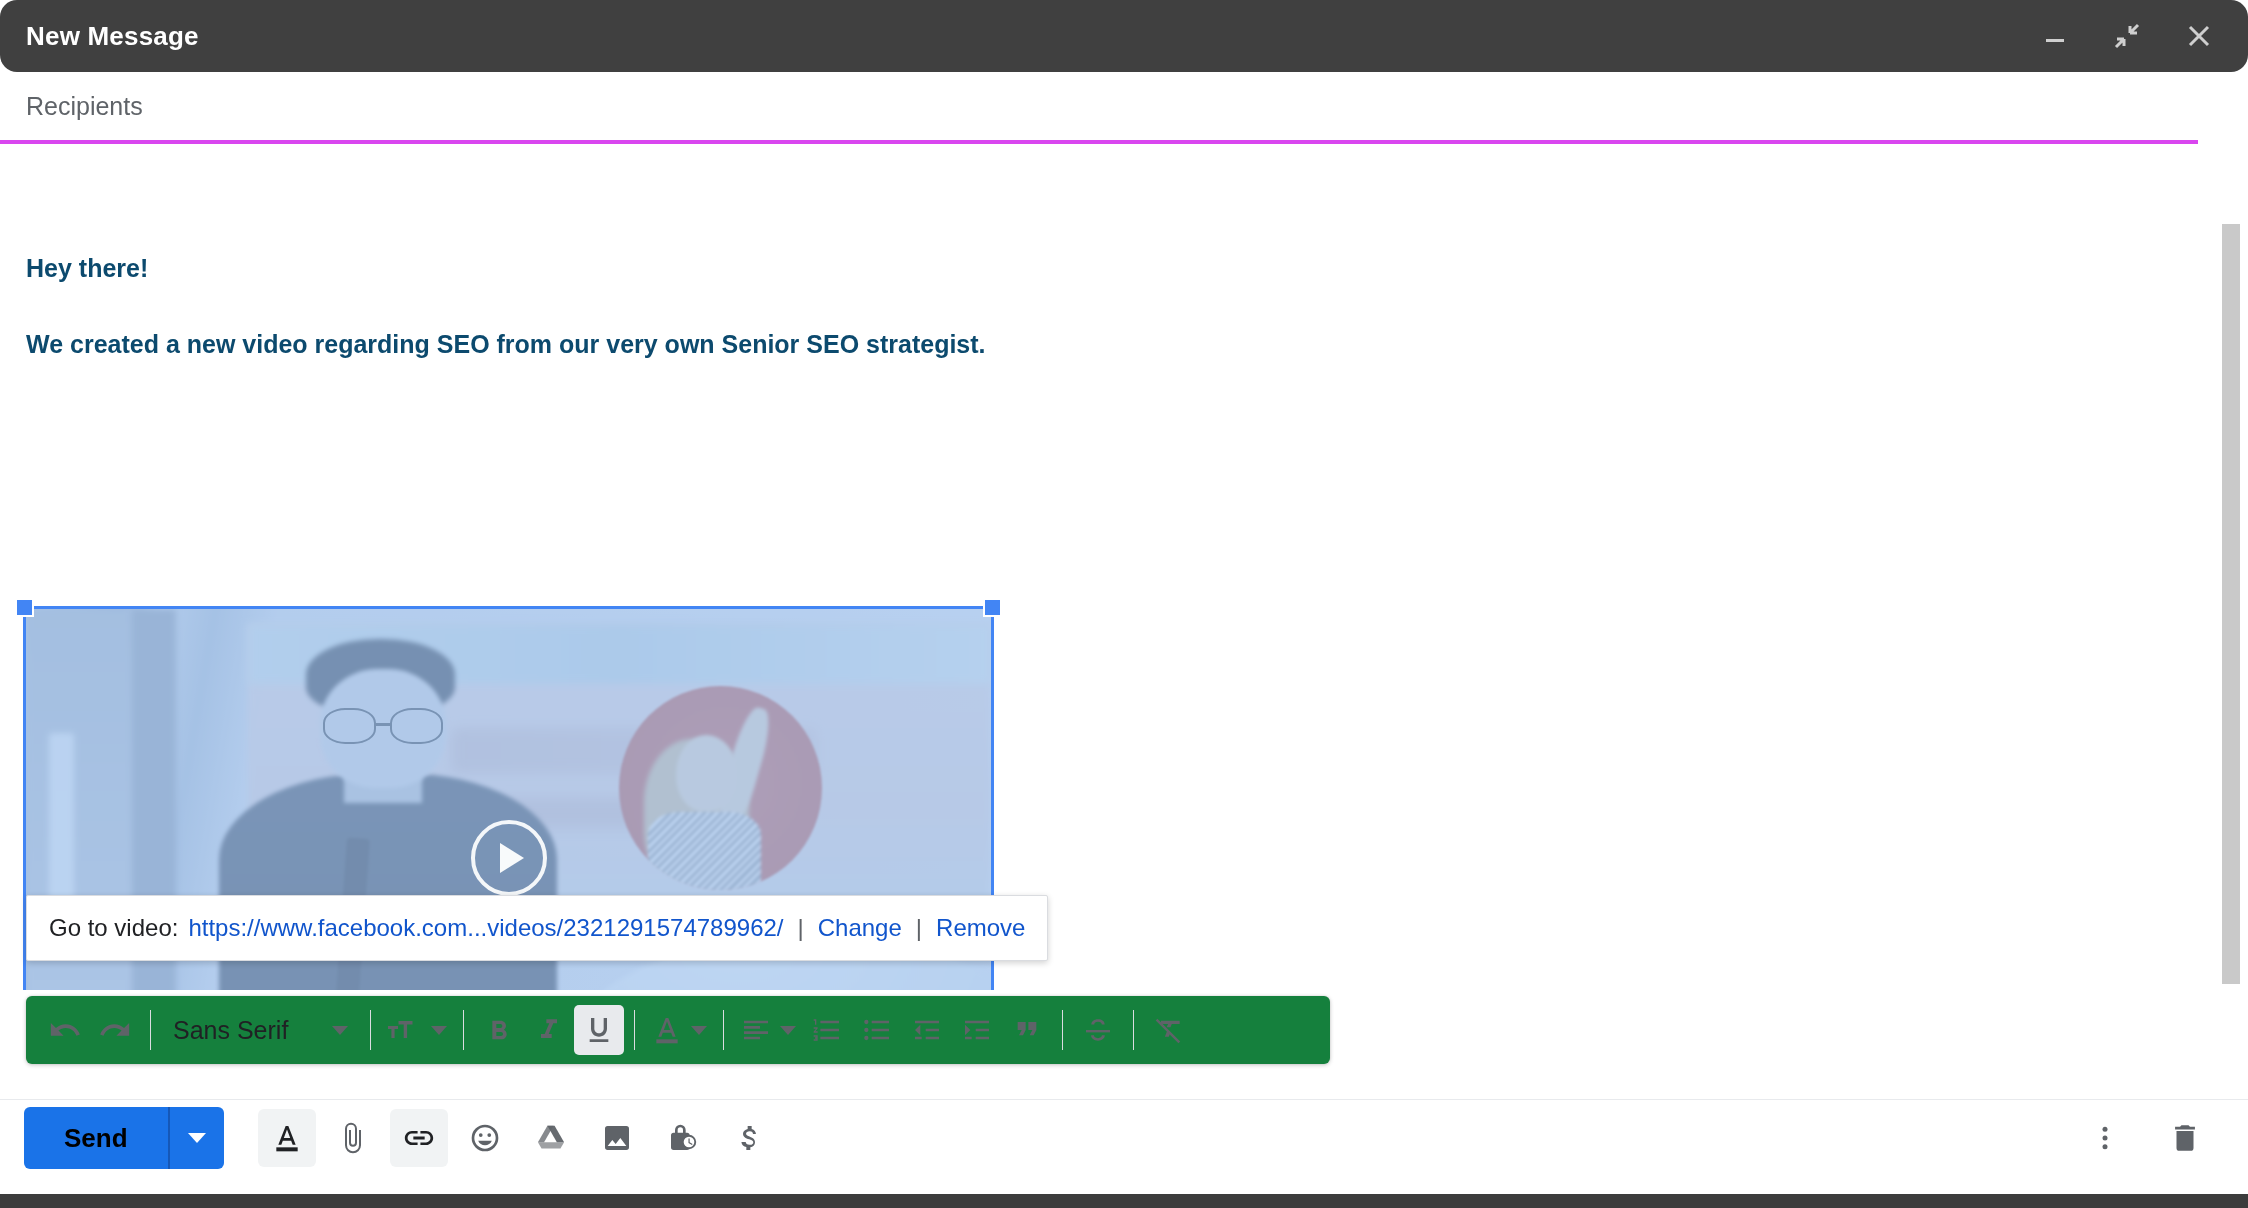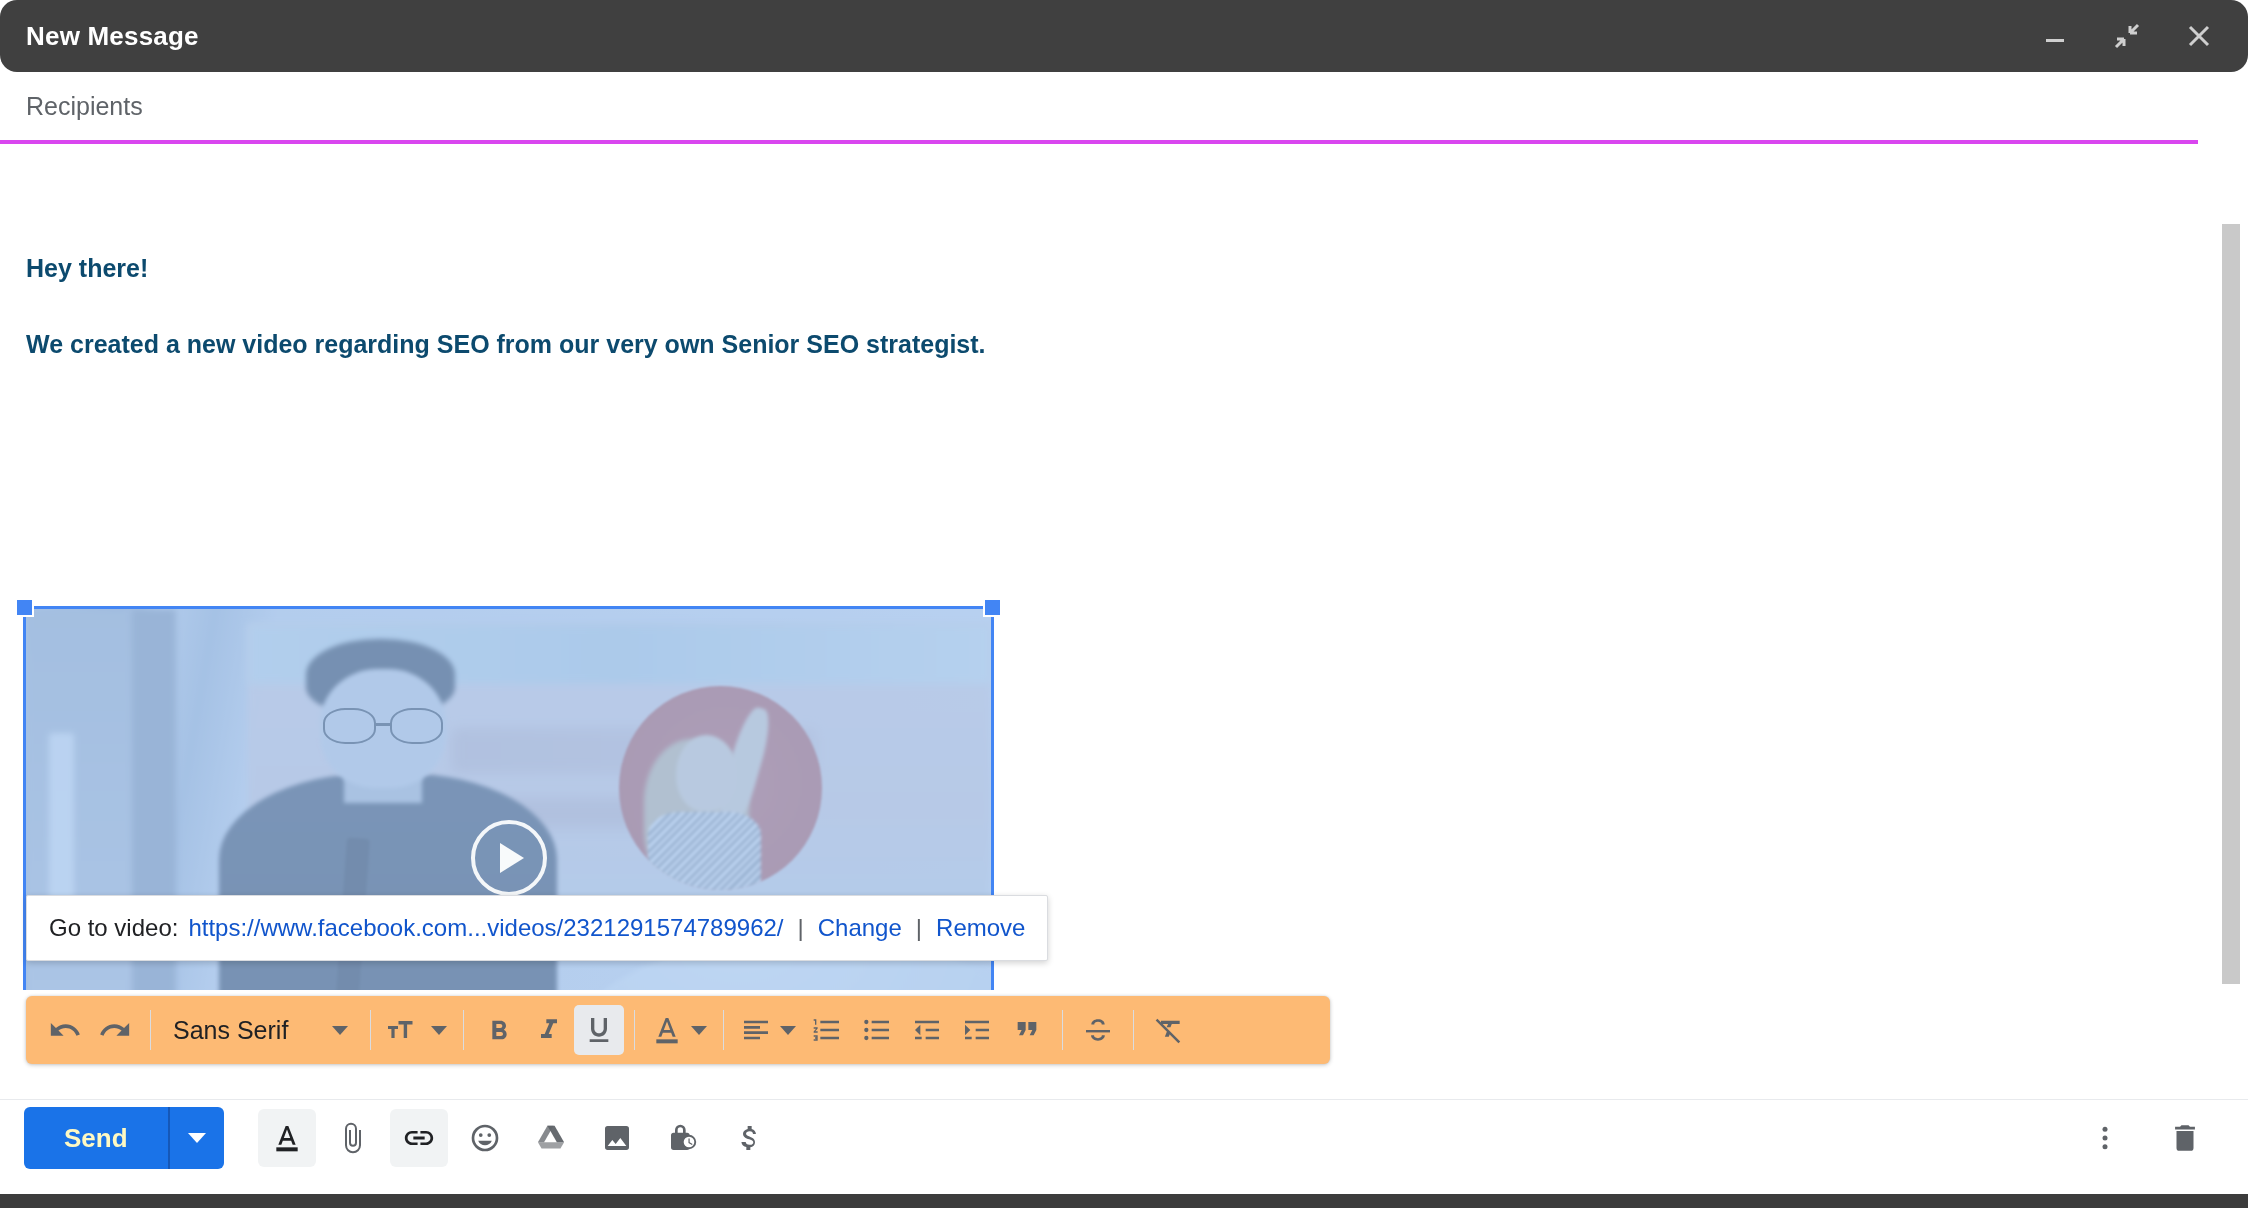--- a/index.html
+++ b/index.html
@@ -227,21 +227,21 @@
   #link-tooltip .lbl { color: #202124; }
   #link-tooltip a {
     color: #1155cc; text-decoration: none; cursor: pointer;
   }
   #link-tooltip .sep { color: #5f6368; margin: 0 14px; }
 
   
   #format-toolbar {
     position: absolute; left: 26px; top: 996px;
     width: 1304px; height: 68px;
-    background: #fdba74; border-radius: 6px;
+    background: #15803d; border-radius: 6px;
     box-shadow: 0 1px 4px rgba(0,0,0,.22), 0 0 2px rgba(0,0,0,.10);
     display: flex; align-items: center; padding: 0 14px; z-index: 25;
   }
   .ft-btn {
     height: 50px; min-width: 50px; border-radius: 5px;
     display: flex; align-items: center; justify-content: center;
     cursor: pointer; color: #5f6368; padding: 0 6px;
   }
   .ft-btn.active { background: #e8eaed; }
   .ft-divider {
@@ -266,21 +266,21 @@
     width: 2248px; height: 76px;
     display: flex; align-items: center; background: #ffffff;
   }
   #send-group {
     display: flex; align-items: stretch; margin-left: 24px;
     background: #1a73e8; border-radius: 6px; height: 62px;
     overflow: hidden; cursor: pointer;
   }
   #send-button {
     display: flex; align-items: center; justify-content: center;
-    padding: 0 40px; color: #fef9c3; font-size: 26px; font-weight: bold;
+    padding: 0 40px; color: #000000; font-size: 26px; font-weight: bold;
     cursor: pointer;
   }
   #send-dropdown {
     display: flex; align-items: center; justify-content: center;
     width: 56px; border-left: 2px solid #1558b8; cursor: pointer;
   }
   #send-dropdown .caret-w {
     width: 0; height: 0;
     border-left: 9px solid transparent; border-right: 9px solid transparent;
     border-top: 10px solid #ffffff;

